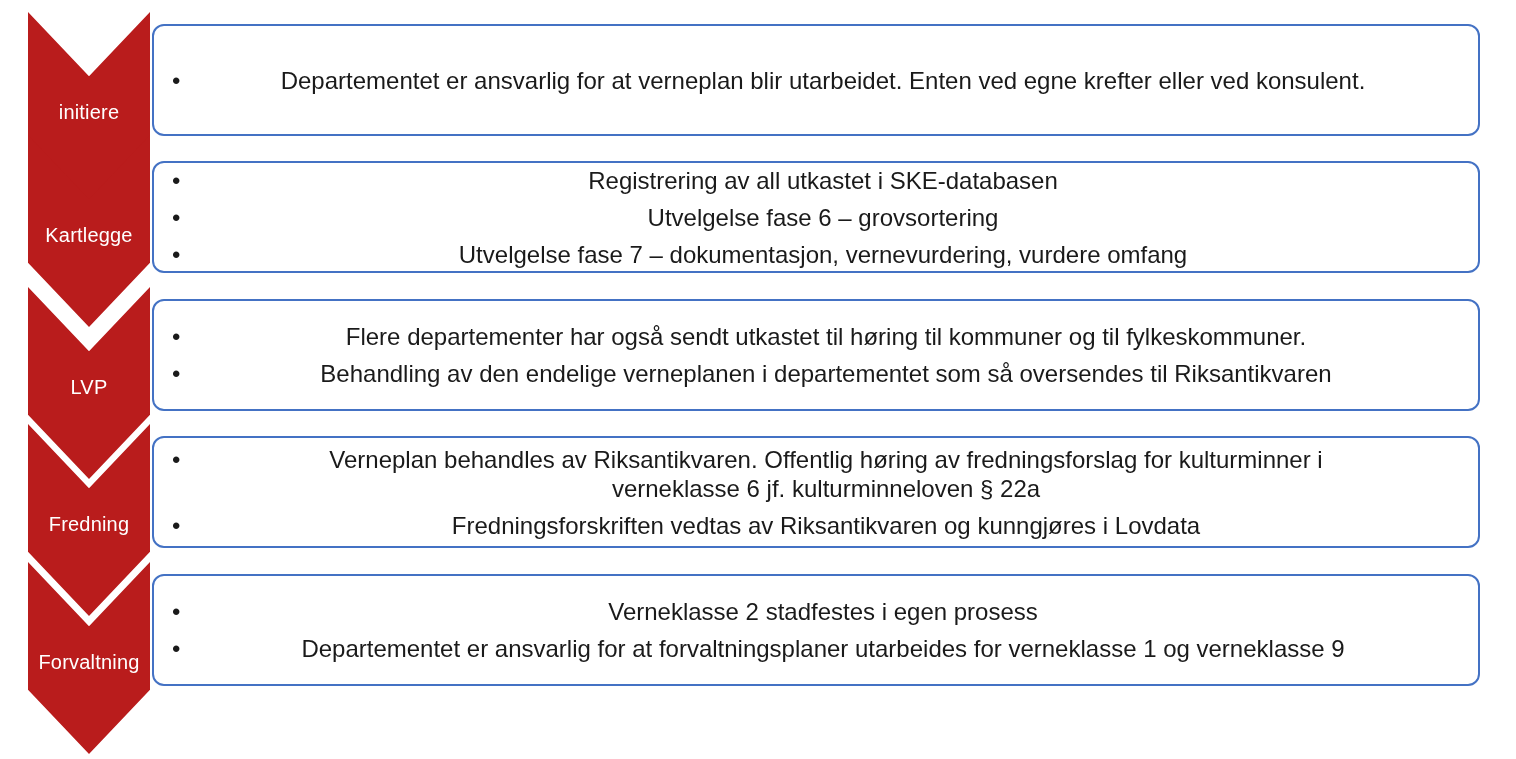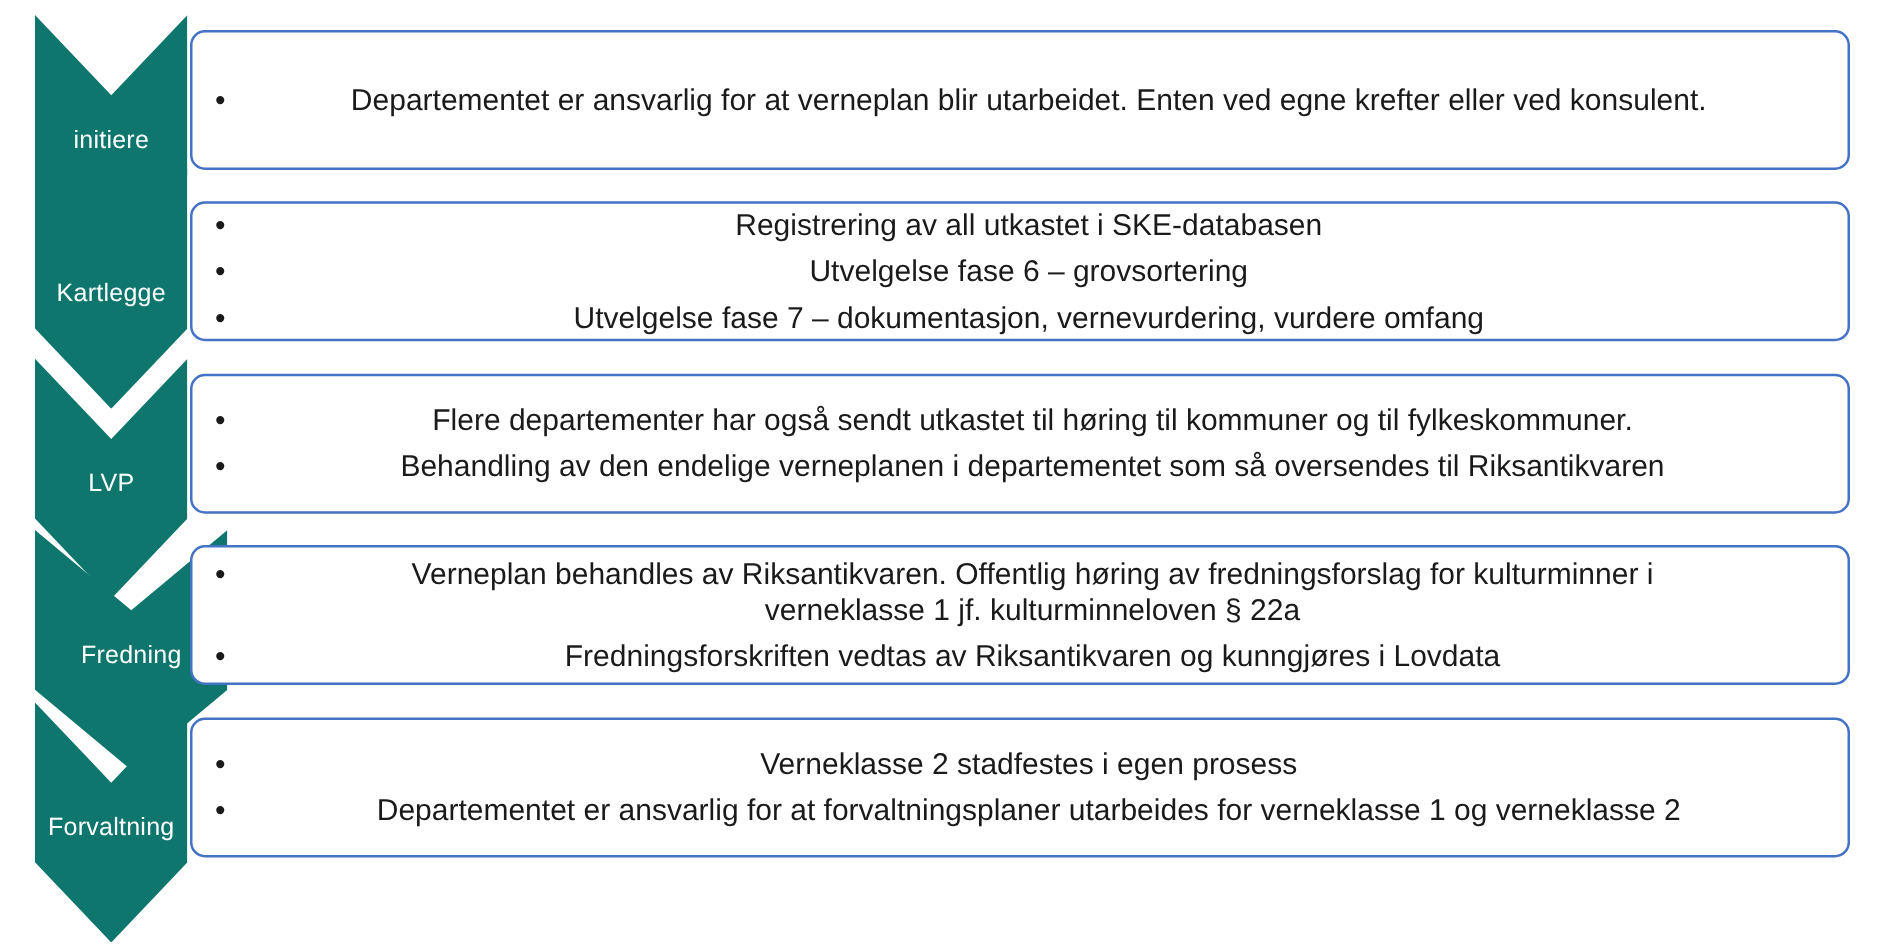--- a/index.html
+++ b/index.html
@@ -14,39 +14,39 @@
     height: 759px;
     background: #ffffff;
     overflow: hidden;
   }
   
   .chevron {
     position: absolute;
     left: 28px;
     width: 122px;
     height: 192px;
-    background: #0f766e;
+    background: #b91c1c;
     clip-path: polygon(0 0, 50% 33.4%, 100% 0, 100% 66.6%, 50% 100%, 0 66.6%);
   }
   .chevron .label {
     position: absolute;
     top: 86px;
     left: 0;
     width: 100%;
     height: 28px;
     line-height: 28px;
     text-align: center;
     color: #ffffff;
     font-size: 20px;
     letter-spacing: 0.2px;
   }
   .c0 { top: 12px; }
   .c1 { top: 135px; }
   .c2 { top: 287px; text-decoration: underline; }
-  .c3 { top: 424px; padding-left: 32px; }
+  .c3 { top: 424px; }
   .c4 { top: 562px; }
   
   .box {
     position: absolute;
     left: 152px;
     width: 1328px;
     height: 112px;
     box-sizing: border-box;
     border: 2.5px solid #4472C4;
     border-radius: 12px;
@@ -139,21 +139,21 @@
   </div>
 
   <div class="chevron c3">
     <div class="label">Fredning</div>
   </div>
   <div class="box b3 sp">
     <div class="bullet">
       <span class="dot">•</span>
       <div class="btext">
         <div class="line">Verneplan behandles av Riksantikvaren. Offentlig høring av fredningsforslag for kulturminner i</div>
-        <div class="line">verneklasse 1 jf. kulturminneloven § 22a</div>
+        <div class="line">verneklasse 6 jf. kulturminneloven § 22a</div>
       </div>
     </div>
     <div class="bullet">
       <span class="dot">•</span>
       <div class="btext">
         <div class="line">Fredningsforskriften vedtas av Riksantikvaren og kunngjøres i Lovdata</div>
       </div>
     </div>
   </div>
 
@@ -163,18 +163,18 @@
   <div class="box b4">
     <div class="bullet">
       <span class="dot">•</span>
       <div class="btext">
         <div class="line">Verneklasse 2 stadfestes i egen prosess</div>
       </div>
     </div>
     <div class="bullet">
       <span class="dot">•</span>
       <div class="btext">
-        <div class="line">Departementet er ansvarlig for at forvaltningsplaner utarbeides for verneklasse 1 og verneklasse 2</div>
+        <div class="line">Departementet er ansvarlig for at forvaltningsplaner utarbeides for verneklasse 1 og verneklasse 9</div>
       </div>
     </div>
   </div>
 
 </div>
 
 </body></html>

